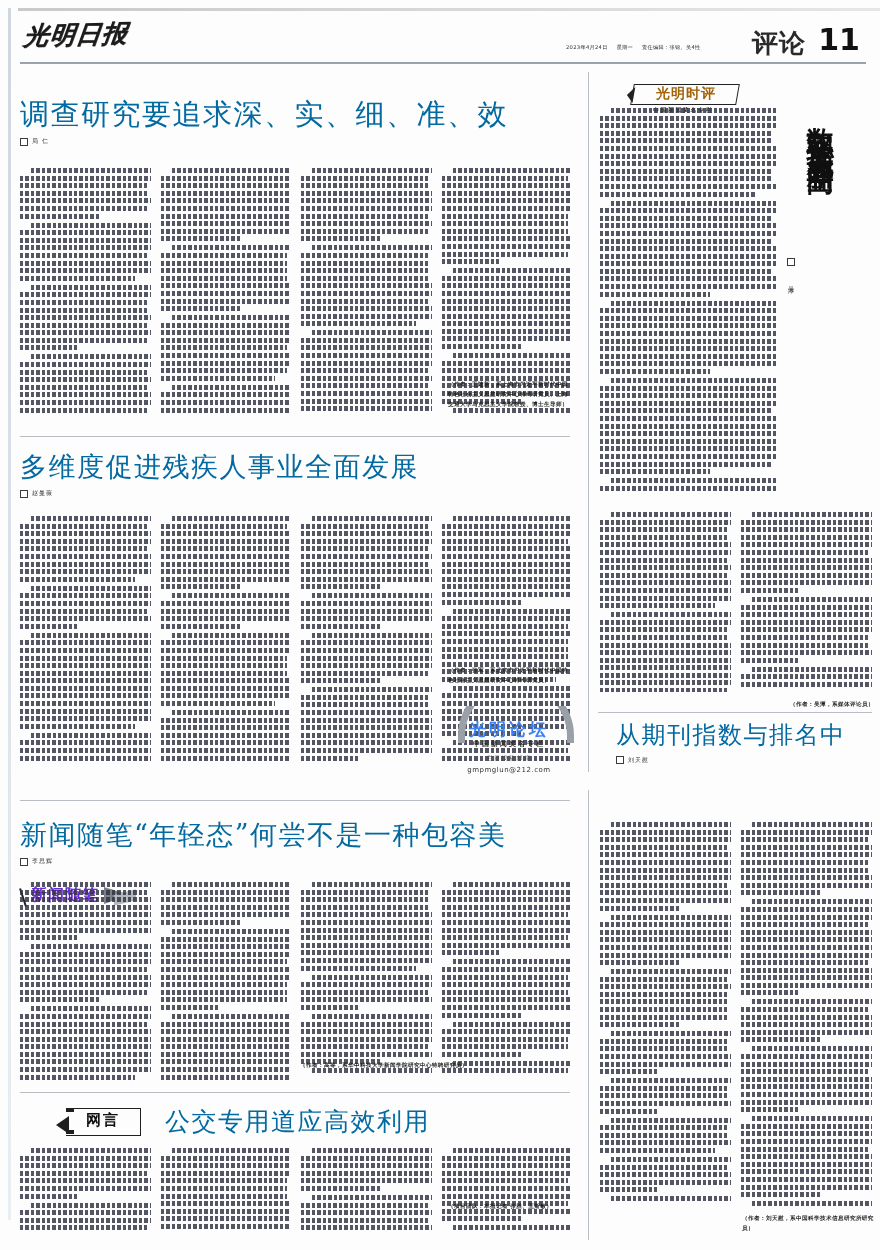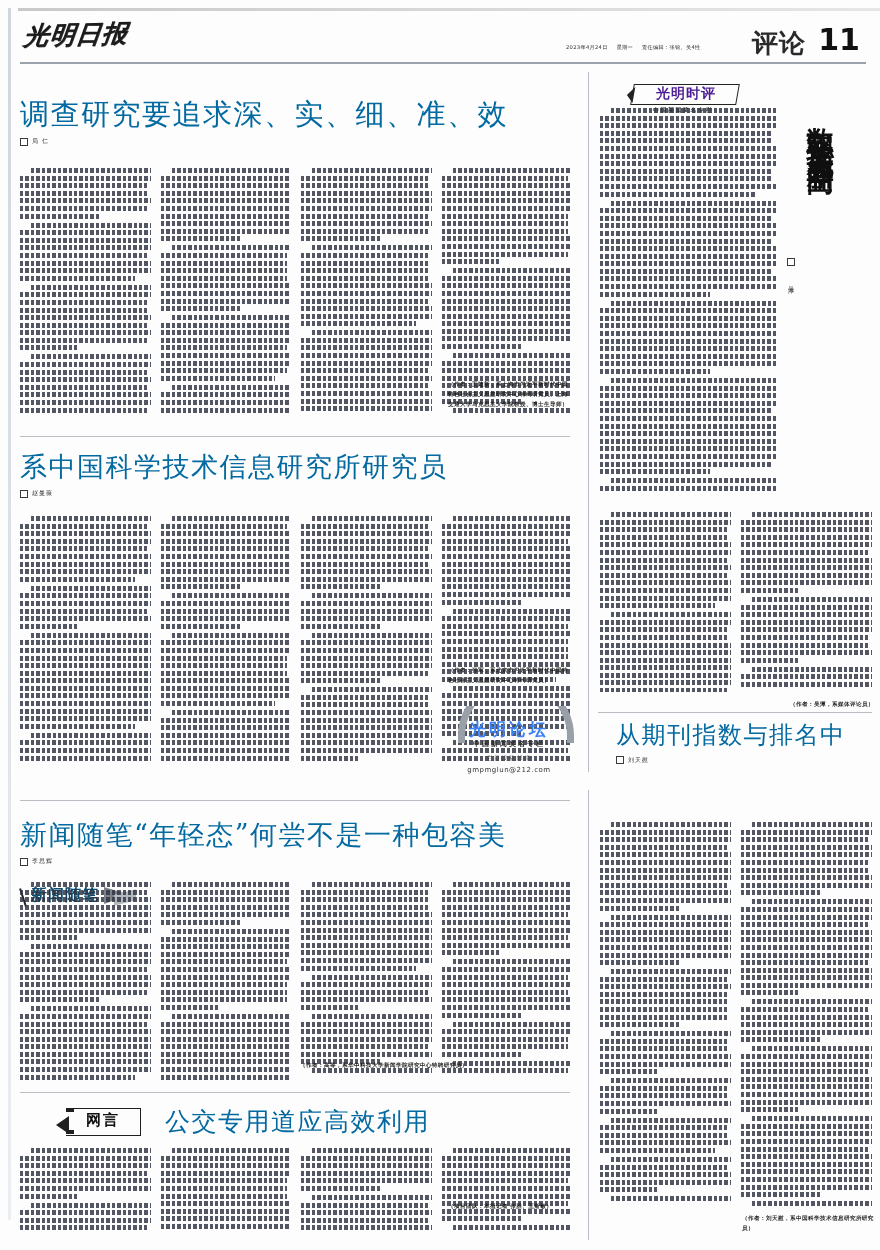--- a/index.html
+++ b/index.html
@@ -92,21 +92,21 @@
     transform:skewX(-10deg);
   }
   .badge-smsp .bx:after{
     content:"";position:absolute;left:-6px;top:2px;width:0;height:0;
     border-top:8px solid transparent;border-bottom:8px solid transparent;
     border-right:7px solid #222;
   }
   .badge-smsp .t1{
     position:absolute;left:16px;top:1px;width:92px;text-align:center;
     font-family:"DejaVu Serif","Liberation Serif",serif;
-    font-size:14px;font-weight:700;color:#4c1d95;letter-spacing:1px;
+    font-size:14px;font-weight:700;color:#a16207;letter-spacing:1px;
   }
   .badge-smsp .t2{
     position:absolute;left:0;top:22px;width:118px;text-align:center;
     font-size:6px;font-weight:700;color:#333;letter-spacing:1.5px;
   }
 
   .badge-forum{
     position:relative;width:130px;height:80px;text-align:center;
     overflow:hidden;
   }
@@ -124,21 +124,21 @@
   .badge-forum .f4{position:absolute;left:0;top:60px;width:130px;font-size:7px;color:#333;letter-spacing:.5px;}
 
   .badge-essay{position:relative;width:150px;height:30px;}
   .badge-essay .slash{
     position:absolute;left:0;top:4px;width:2px;height:19px;background:#222;
     transform:rotate(-18deg);
   }
   .badge-essay .t{
     position:absolute;left:9px;top:1px;
     font-family:"DejaVu Serif","Liberation Serif",serif;
-    font-size:16px;font-weight:700;color:#0c4a6e;letter-spacing:1px;
+    font-size:16px;font-weight:700;color:#6d28d9;letter-spacing:1px;
   }
   .badge-essay .pen{
     position:absolute;left:82px;top:3px;width:0;height:0;
     border-left:26px solid #7d828a;
     border-top:8px solid transparent;border-bottom:9px solid transparent;
   }
   .badge-essay .pen2{
     position:absolute;left:92px;top:8px;width:22px;height:11px;
     background:#b3b8bf;transform:skewY(-14deg);
   }
@@ -346,21 +346,21 @@
           <div class="ln f0"></div>
           <div class="ln f4"></div>
         </div><div class="para">
           <div class="ln ind f0"></div>
         </div></div></div>
   <div class="attrib" style="position:absolute;left:448px;top:374px;width:124px;">（作者：王建新，系上海市习近平新时代中国特色社会主义思想研究中心特约研究员、上海交通大学马克思主义学院教授、博士生导师）</div>
 
   <div class="hr" style="left:20px;right:310px;top:436px;"></div>
 
   <div style="position:absolute;left:20px;top:452px;width:552px;">
-    <div class="headline" style="font-size:27px;">系中国科学技术信息研究所研究员</div>
+    <div class="headline" style="font-size:27px;">多维度促进残疾人事业全面发展</div>
     <div class="byline">
       <span class="sq"></span>
       <span>赵曼薇</span>
     </div>
   </div>
 
   <div id="a2cols" style="position: absolute; left: 20px; top: 516px; width: 552px; height: 255px; font-size: 0px;"><div style="width: 130.5px; height: 255px; overflow: hidden; margin-right: 10px; display: inline-block; vertical-align: top;"><div class="para">
           <div class="ln ind f0"></div>
           <div class="ln f1"></div>
           <div class="ln f0"></div>

